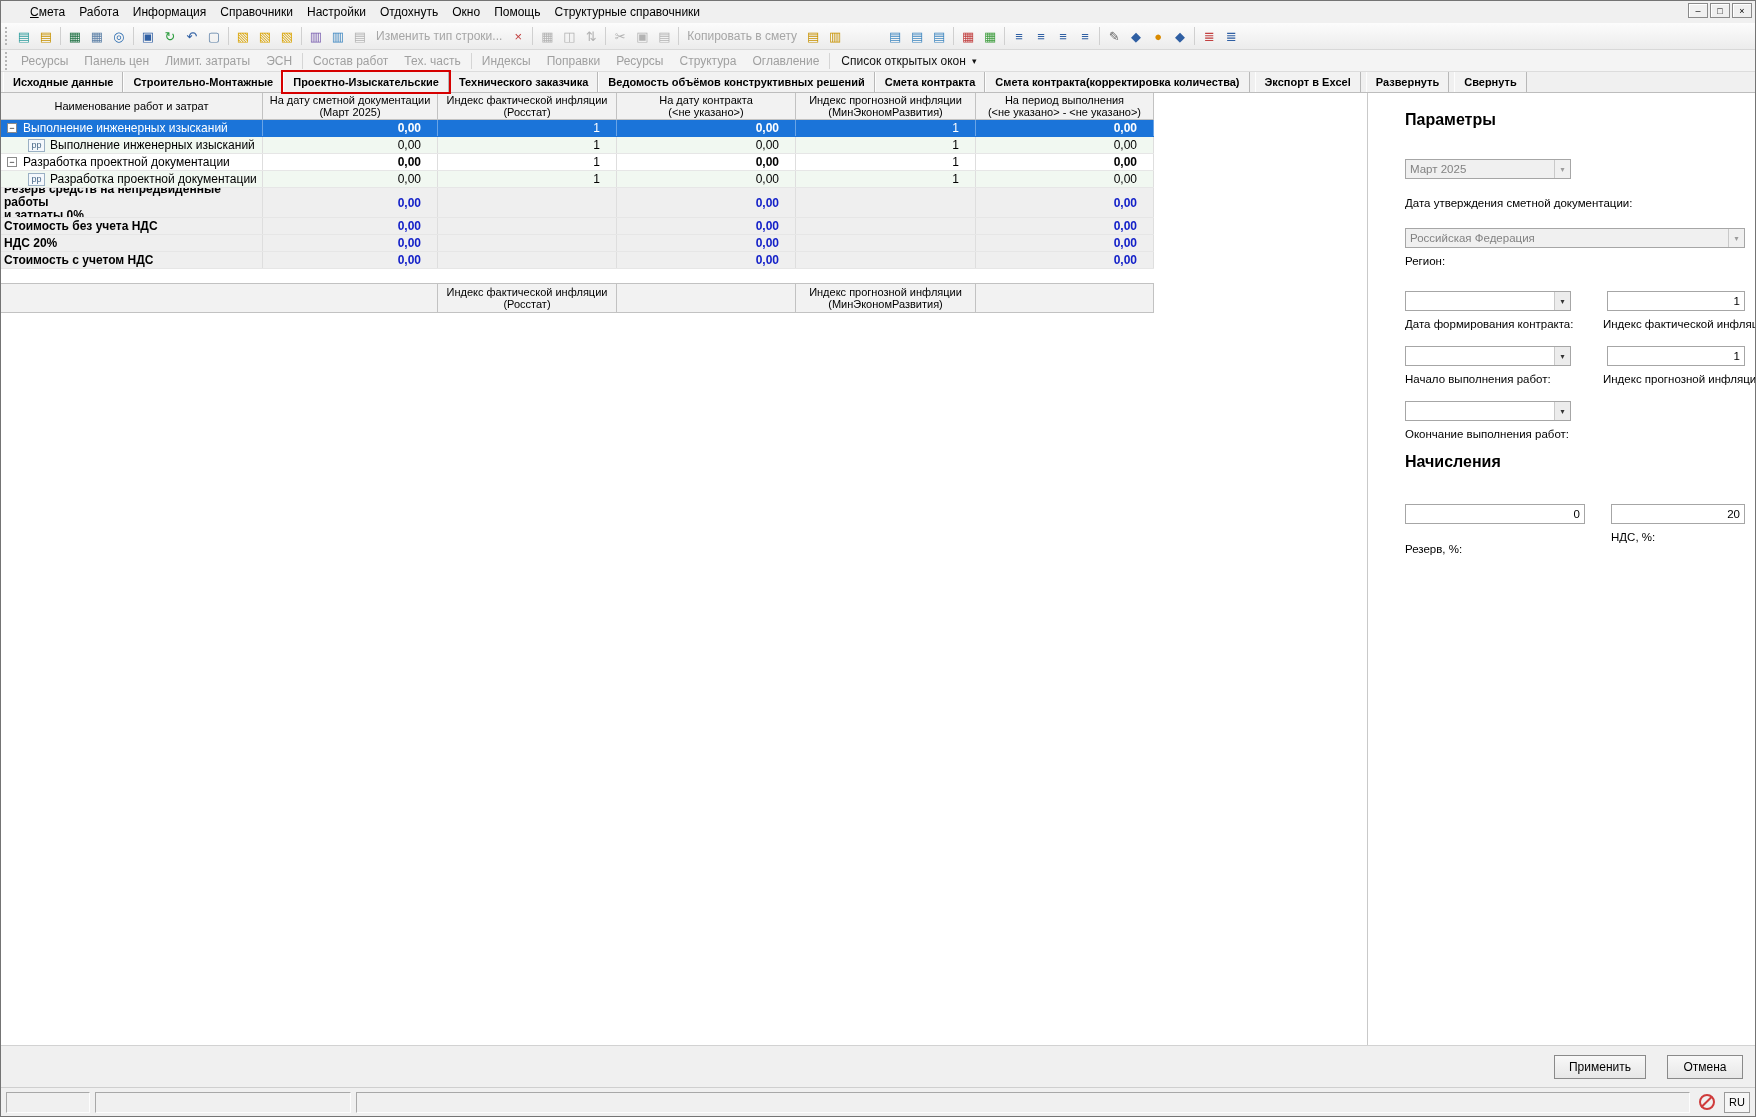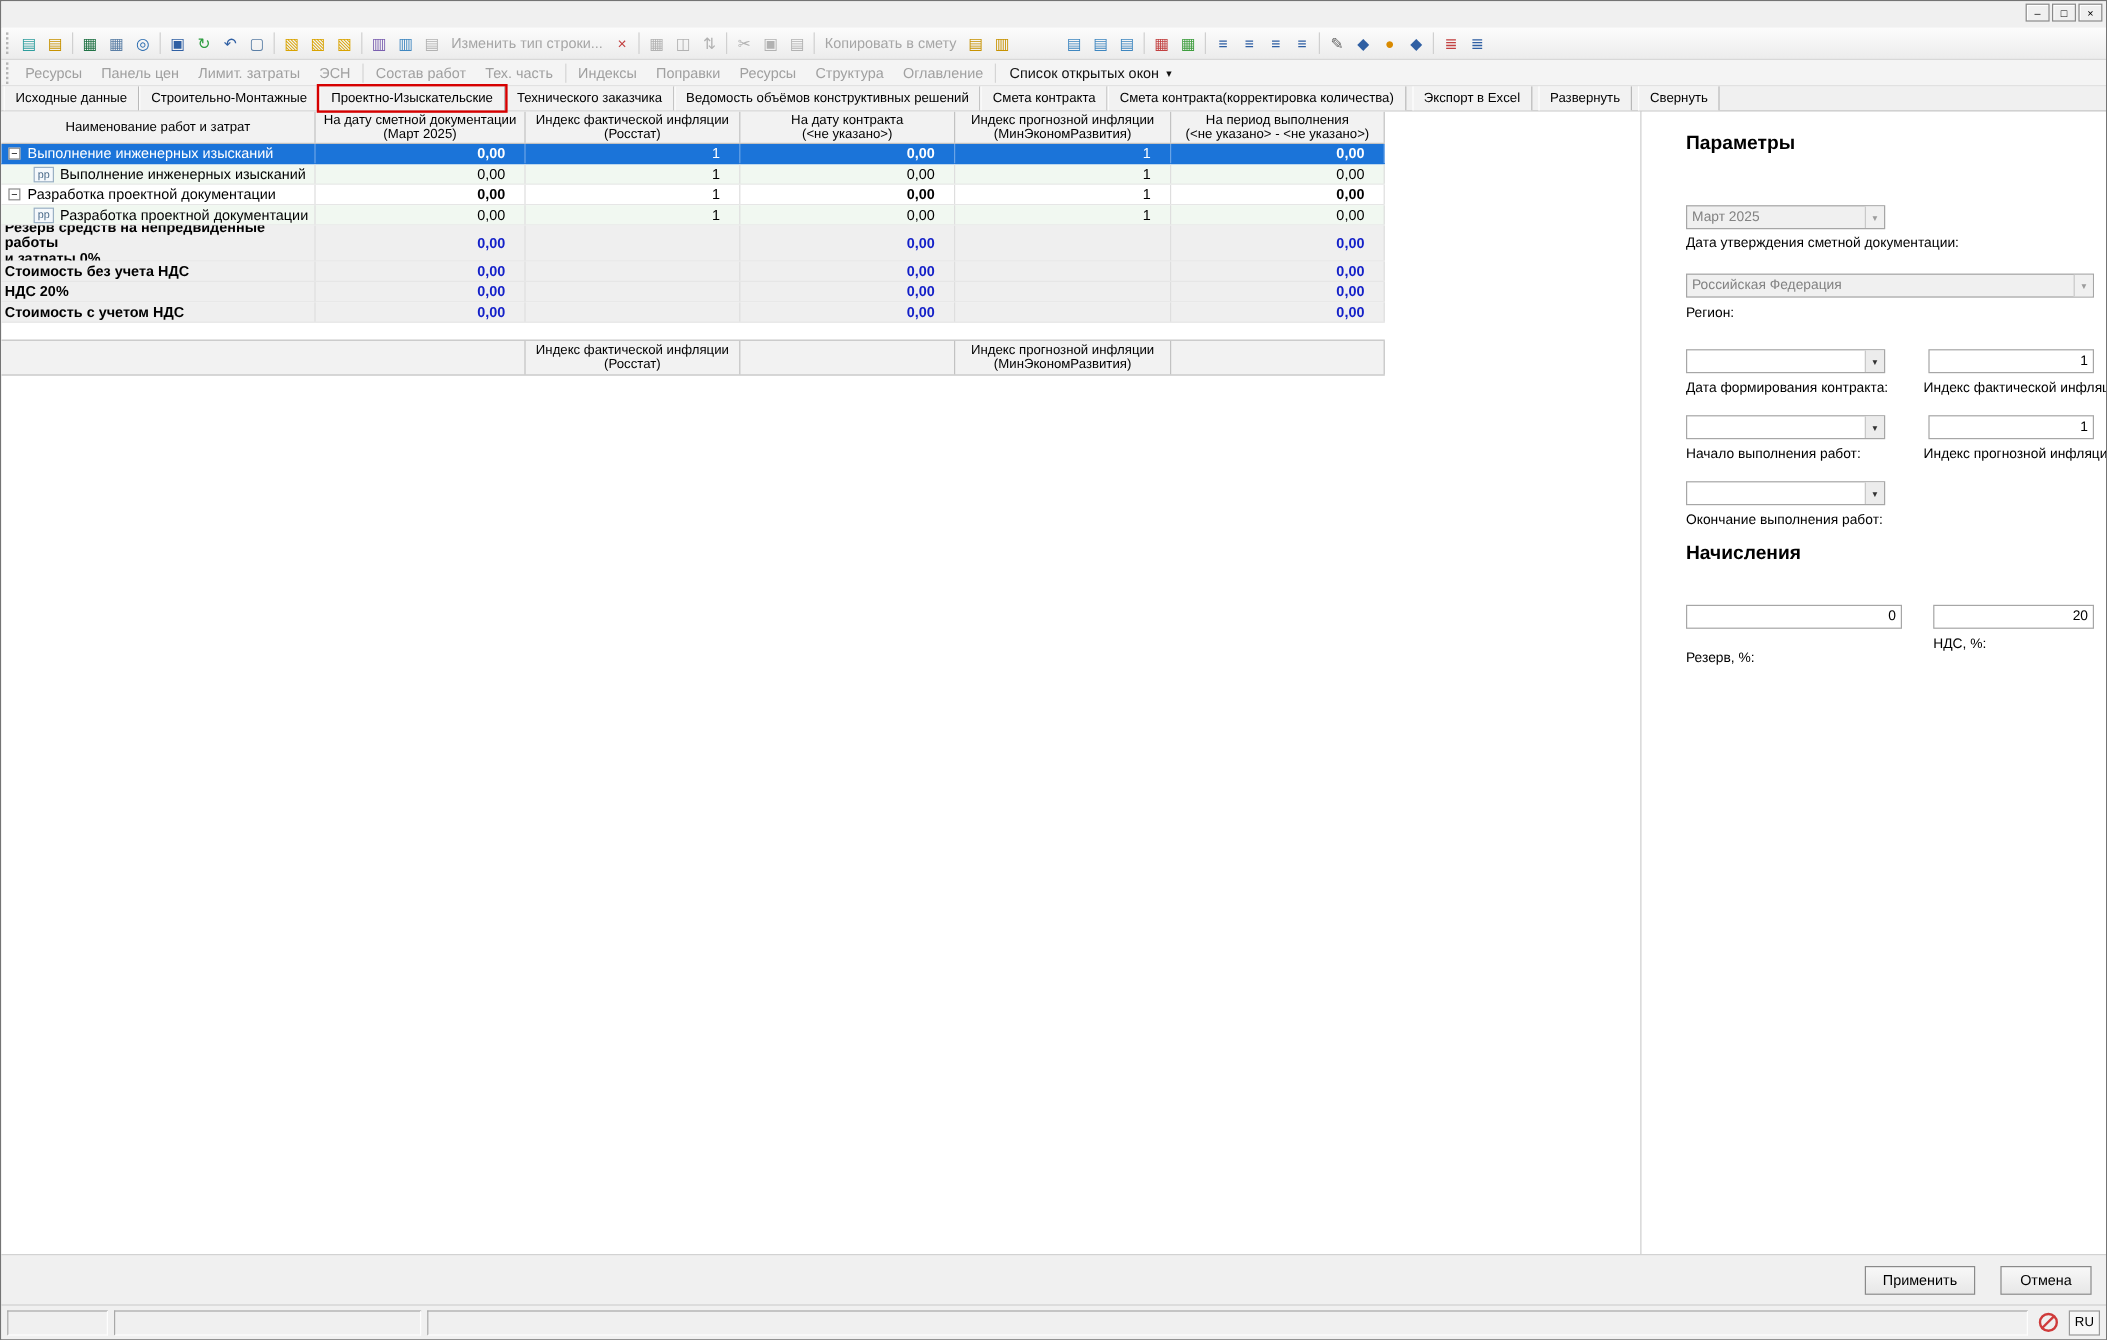--- a/index.html
+++ b/index.html
@@ -30,21 +30,21 @@
 
   
   .panelbar { position:absolute; left:0; top:49px; right:0; height:22px; background:#f4f4f4; border-bottom:1px solid #dcdcdc; display:flex; align-items:center; padding-left:2px; }
   .pb-item { font-size:12px; color:#a0a0a0; padding:0 8px; white-space:nowrap; }
   .pb-sep { width:1px; height:16px; background:#d5d5d5; margin:0 2px; }
   .pb-open { font-size:12px; color:#111; padding:0 9px; display:flex; align-items:center; gap:6px; white-space:nowrap; cursor:default; }
   .pb-open .arr { font-size:9px; }
 
   
   .tabbar { position:absolute; left:0; top:71px; right:0; height:21px; background:#f0f0f0; border-bottom:1px solid #bdbdbd; display:flex; align-items:stretch; padding-left:2px; }
-  .tab { display:flex; align-items:center; padding:0 9px; font-size:11px; font-weight:normal; background:#f2f2f2; border-right:1px solid #b8b8b8; border-left:1px solid #fdfdfd; white-space:nowrap; cursor:default; }
+  .tab { display:flex; align-items:center; padding:0 9px; font-size:11px; font-weight:bold; background:#f2f2f2; border-right:1px solid #b8b8b8; border-left:1px solid #fdfdfd; white-space:nowrap; cursor:default; }
   .tab.detached { margin-left:5px; }
   .tab.annotated { outline:2px solid var(--annotation-red,#d60000); outline-offset:0px; position:relative; z-index:5; }
 
   
   .content-left { position:absolute; left:0; top:92px; width:1366px; height:952px; background:#ffffff; overflow:hidden; }
   .v-divider { position:absolute; left:1366px; top:92px; width:1px; height:952px; background:#c9c9c9; }
 
   .grid-header { display:flex; width:1153px; background:#f2f2f2; border-bottom:1px solid #c2c2c2; }
   .hcell { border-right:1px solid #c2c2c2; height:26px; display:flex; align-items:center; justify-content:center; text-align:center; font-size:11px; line-height:12px; white-space:pre-line; padding:0 2px; }
 
@@ -91,20 +91,31 @@
   .status-cell { height:21px; border:1px solid; border-color:#a8a8a8 #fdfdfd #fdfdfd #a8a8a8; background:#f0f0f0; }
   .sc1{width:84px}.sc2{width:256px}.sc3{flex:1}
   .noedit-icon { width:16px; height:16px; min-width:16px; border:2px solid #cf3b3b; border-radius:50%; position:relative; margin:0 4px; }
   .noedit-icon::after { content:""; position:absolute; left:-2px; top:5px; width:15px; height:2px; background:#cf3b3b; transform:rotate(-45deg); }
   .lang-btn { width:26px; height:21px; border:1px solid #9a9a9a; background:#f6f6f6; display:flex; align-items:center; justify-content:center; font-size:11px; cursor:default; }
 </style>
 </head>
 <body>
 
 <div class="menubar">
+  <div class="menu-items">
+      <div class="menu-item"><u>С</u>мета</div>
+      <div class="menu-item">Работа</div>
+      <div class="menu-item">Информация</div>
+      <div class="menu-item">Справочники</div>
+      <div class="menu-item">Настройки</div>
+      <div class="menu-item">Отдохнуть</div>
+      <div class="menu-item">Окно</div>
+      <div class="menu-item">Помощь</div>
+      <div class="menu-item">Структурные справочники</div>
+    </div>
   <div class="win-controls">
     <div class="win-btn">–</div>
     <div class="win-btn">□</div>
     <div class="win-btn">×</div>
   </div>
 </div>
 
 <div class="toolbar">
   <div class="grip"></div>
   <div class="tb-groups">
@@ -311,21 +322,21 @@
 (МинЭкономРазвития)</div>
     <div class="lhcell" style="width:178px"></div>
   </div>
 </div>
 <div class="v-divider"></div>
 
 <div class="params-panel">
   <div class="pp-title" style="left:37px;top:18px">Параметры</div>
 
   <div class="pp-label" style="left:37px;top:62px">Дата утверждения сметной документации:</div>
-  <div class="combo disabled" style="left:37px;top:78px;width:166px">
+  <div class="combo disabled" style="left:37px;top:66px;width:166px">
     <span class="val">Март 2025</span>
     <span class="arrow">▾</span>
   </div>
 
   <div class="pp-label" style="left:37px;top:120px">Регион:</div>
   <div class="combo disabled" style="left:37px;top:135px;width:340px">
     <span class="val">Российская Федерация</span>
     <span class="arrow">▾</span>
   </div>
 

